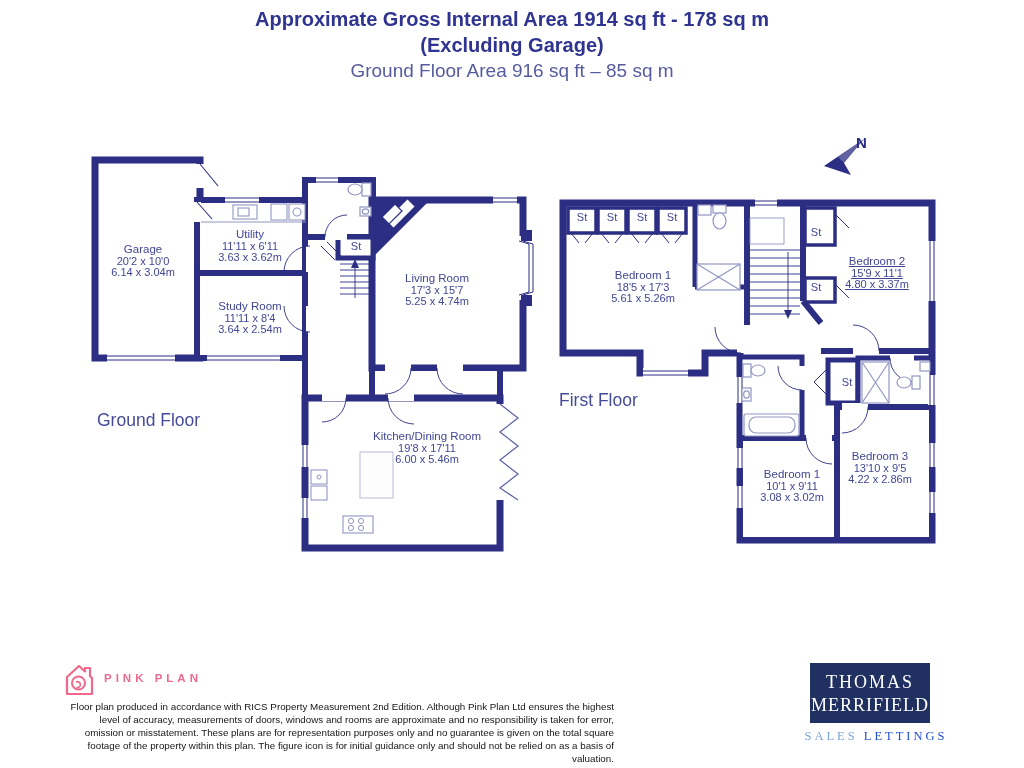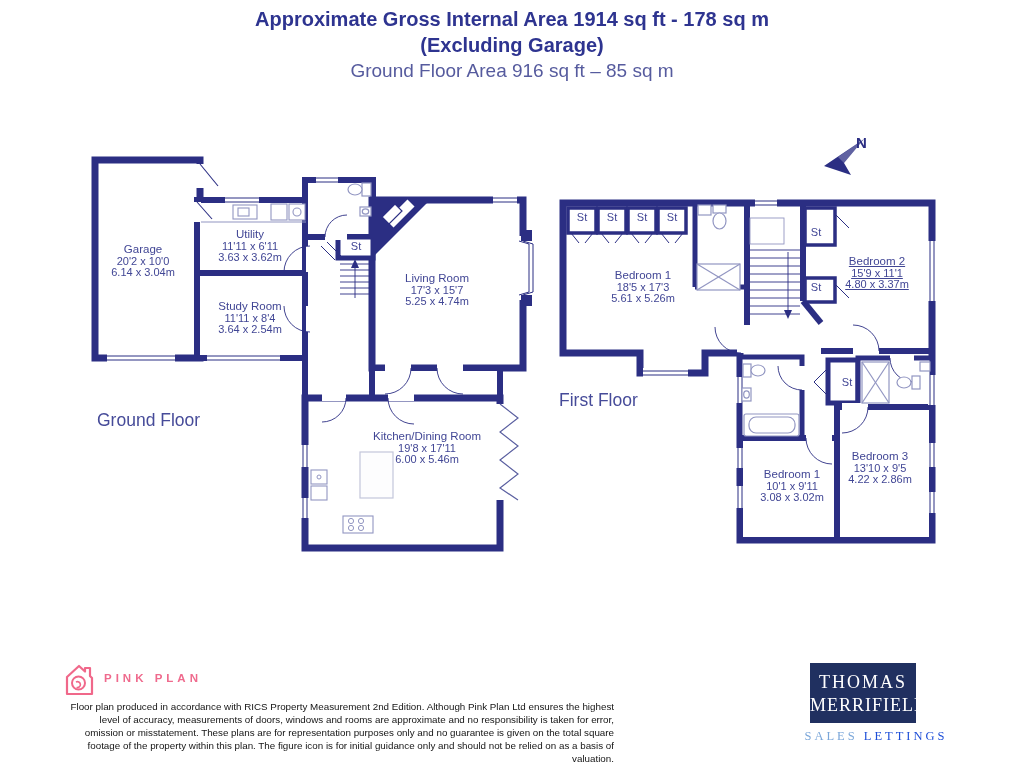--- a/index.html
+++ b/index.html
@@ -15,21 +15,21 @@
   .rl .nm{font-size:11.5px;}
   .st{position:absolute;transform:translateX(-50%);color:#414695;font-size:11px;line-height:11px;}
   .floorlbl{position:absolute;color:#464b99;font-size:17.5px;}
   .nlabel{position:absolute;color:#2b2e83;font-size:15px;font-weight:bold;}
   svg{position:absolute;overflow:visible;}
   
   .brand{position:absolute;left:104px;top:672px;color:#ef6a8d;font-size:11.5px;
          font-weight:bold;letter-spacing:4px;}
   .disc{position:absolute;left:62px;top:700px;width:552px;color:#141414;
         font-size:9.8px;line-height:1.33;text-align:right;}
-  .tmbox{position:absolute;left:810px;top:663px;width:106px;height:60px;background:#203060;
+  .tmbox{position:absolute;left:810px;top:663px;width:120px;height:60px;background:#203060;
          color:#fff;text-align:center;font-family:"Liberation Serif",serif;}
   .tm1{font-size:18px;letter-spacing:2px;margin-top:9px;}
   .tm2{font-size:18px;letter-spacing:1px;margin-top:2px;}
   .tagline{position:absolute;left:796px;top:729px;width:160px;text-align:center;
            font-family:"Liberation Serif",serif;font-size:12.5px;letter-spacing:3px;}
   .tag-s{color:#7aa6d9;} .tag-l{color:#1d4ed8;}
 </style>
 </head>
 <body>
 

